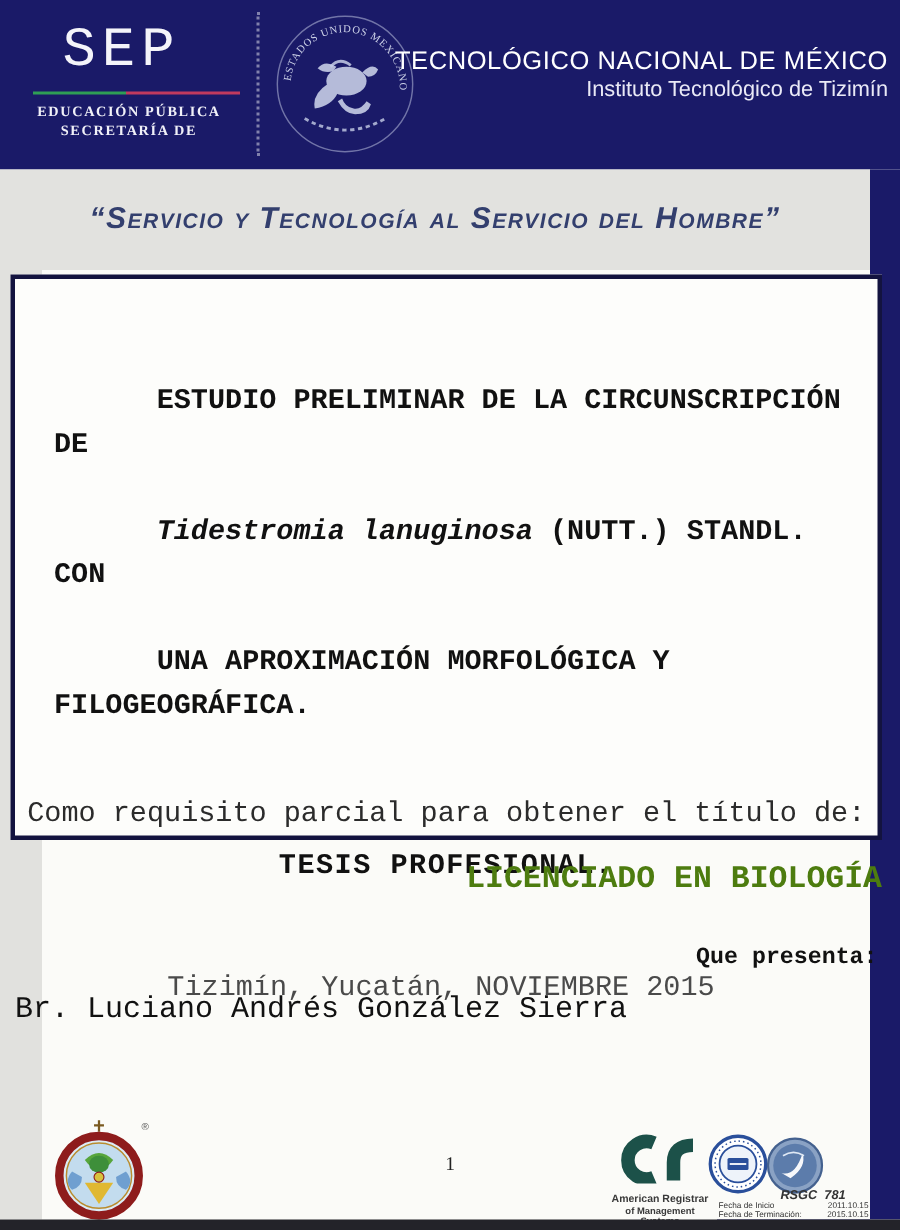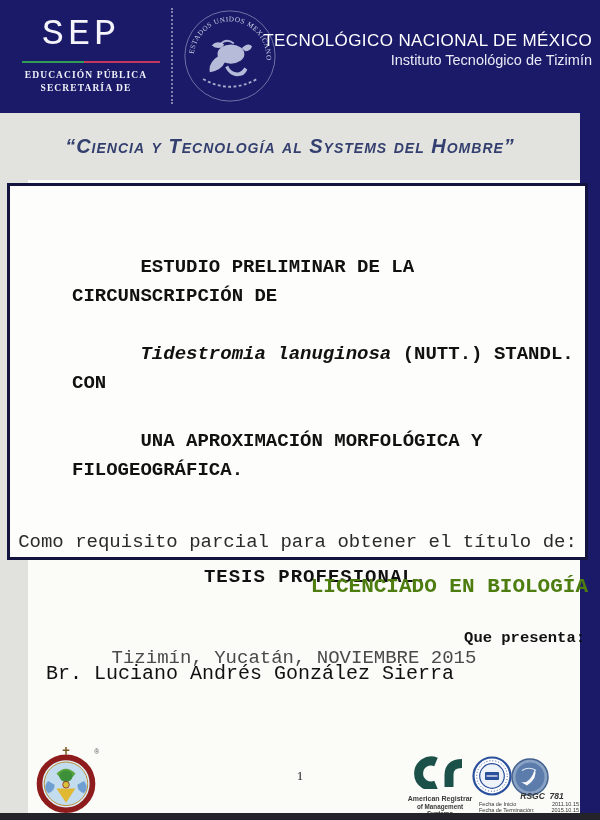--- a/index.html
+++ b/index.html
@@ -30,21 +30,21 @@
          letter-spacing:1px;color:#333f6e;}
 
   
   .right-strip{position:absolute;left:580px;top:113px;width:20px;height:700px;background:#1a1a68;}
   .left-strip{position:absolute;left:0;top:180px;width:28px;height:633px;background:#e1e1de;}
   .page{position:absolute;left:28px;top:180px;width:552px;height:633px;background:#fbfbf8;}
 
   
   .title-box{position:absolute;left:7px;top:183px;width:581px;height:377px;box-sizing:border-box;
              border:3px solid #13133f;background:#fdfdfb;
-             font-family:"Liberation Mono","DejaVu Sans Mono",monospace;color:#111;padding-left:36px;}
+             font-family:"Liberation Mono","DejaVu Sans Mono",monospace;color:#111;}
   .thesis-title{margin:38px 0 0 26px;font-weight:bold;font-size:19px;line-height:29px;white-space:pre-wrap;}
   .tesis-label{margin-top:52px;text-align:center;font-weight:bold;font-size:19px;letter-spacing:1px;}
   .presents-label{margin-top:41px;text-align:right;font-weight:bold;font-size:15.5px;}
   .author-name{margin-top:15px;font-size:20px;}
   .requirement-line{position:absolute;left:0;right:0;bottom:4px;text-align:center;
                     font-size:19px;color:#2b2b2b;white-space:pre;}
 
   
   .degree{position:absolute;left:0;top:575px;width:588px;text-align:right;
           font-family:"Liberation Mono","DejaVu Sans Mono",monospace;font-weight:bold;font-size:21px;color:#4d7c0f;}
@@ -105,21 +105,21 @@
       <path d="M40,38 q6,-7 14,-1" fill="none" stroke="#c6cde6" stroke-width="2" opacity="0.85"></path>
     </svg>
 
     <div class="org-text">
       <div class="org-line1">TECNOLÓGICO NACIONAL DE MÉXICO</div>
       <div class="org-line2">Instituto Tecnológico de Tizimín</div>
     </div>
   </div>
 
   <div class="motto-band">
-    <span class="motto">“Ciencia y Tecnología al Systems del Hombre”</span>
+    <span class="motto">“Servicio y Tecnología al Servicio del Hombre”</span>
   </div>
 
   <div class="right-strip"></div>
   <div class="page"></div>
   <div class="left-strip"></div>
 
   <div class="title-box">
     <div class="thesis-title">
       <span>ESTUDIO PRELIMINAR DE LA CIRCUNSCRIPCIÓN DE</span><br>
       <span><i>Tidestromia lanuginosa</i><span> (NUTT.) STANDL.  CON</span></span><br>

